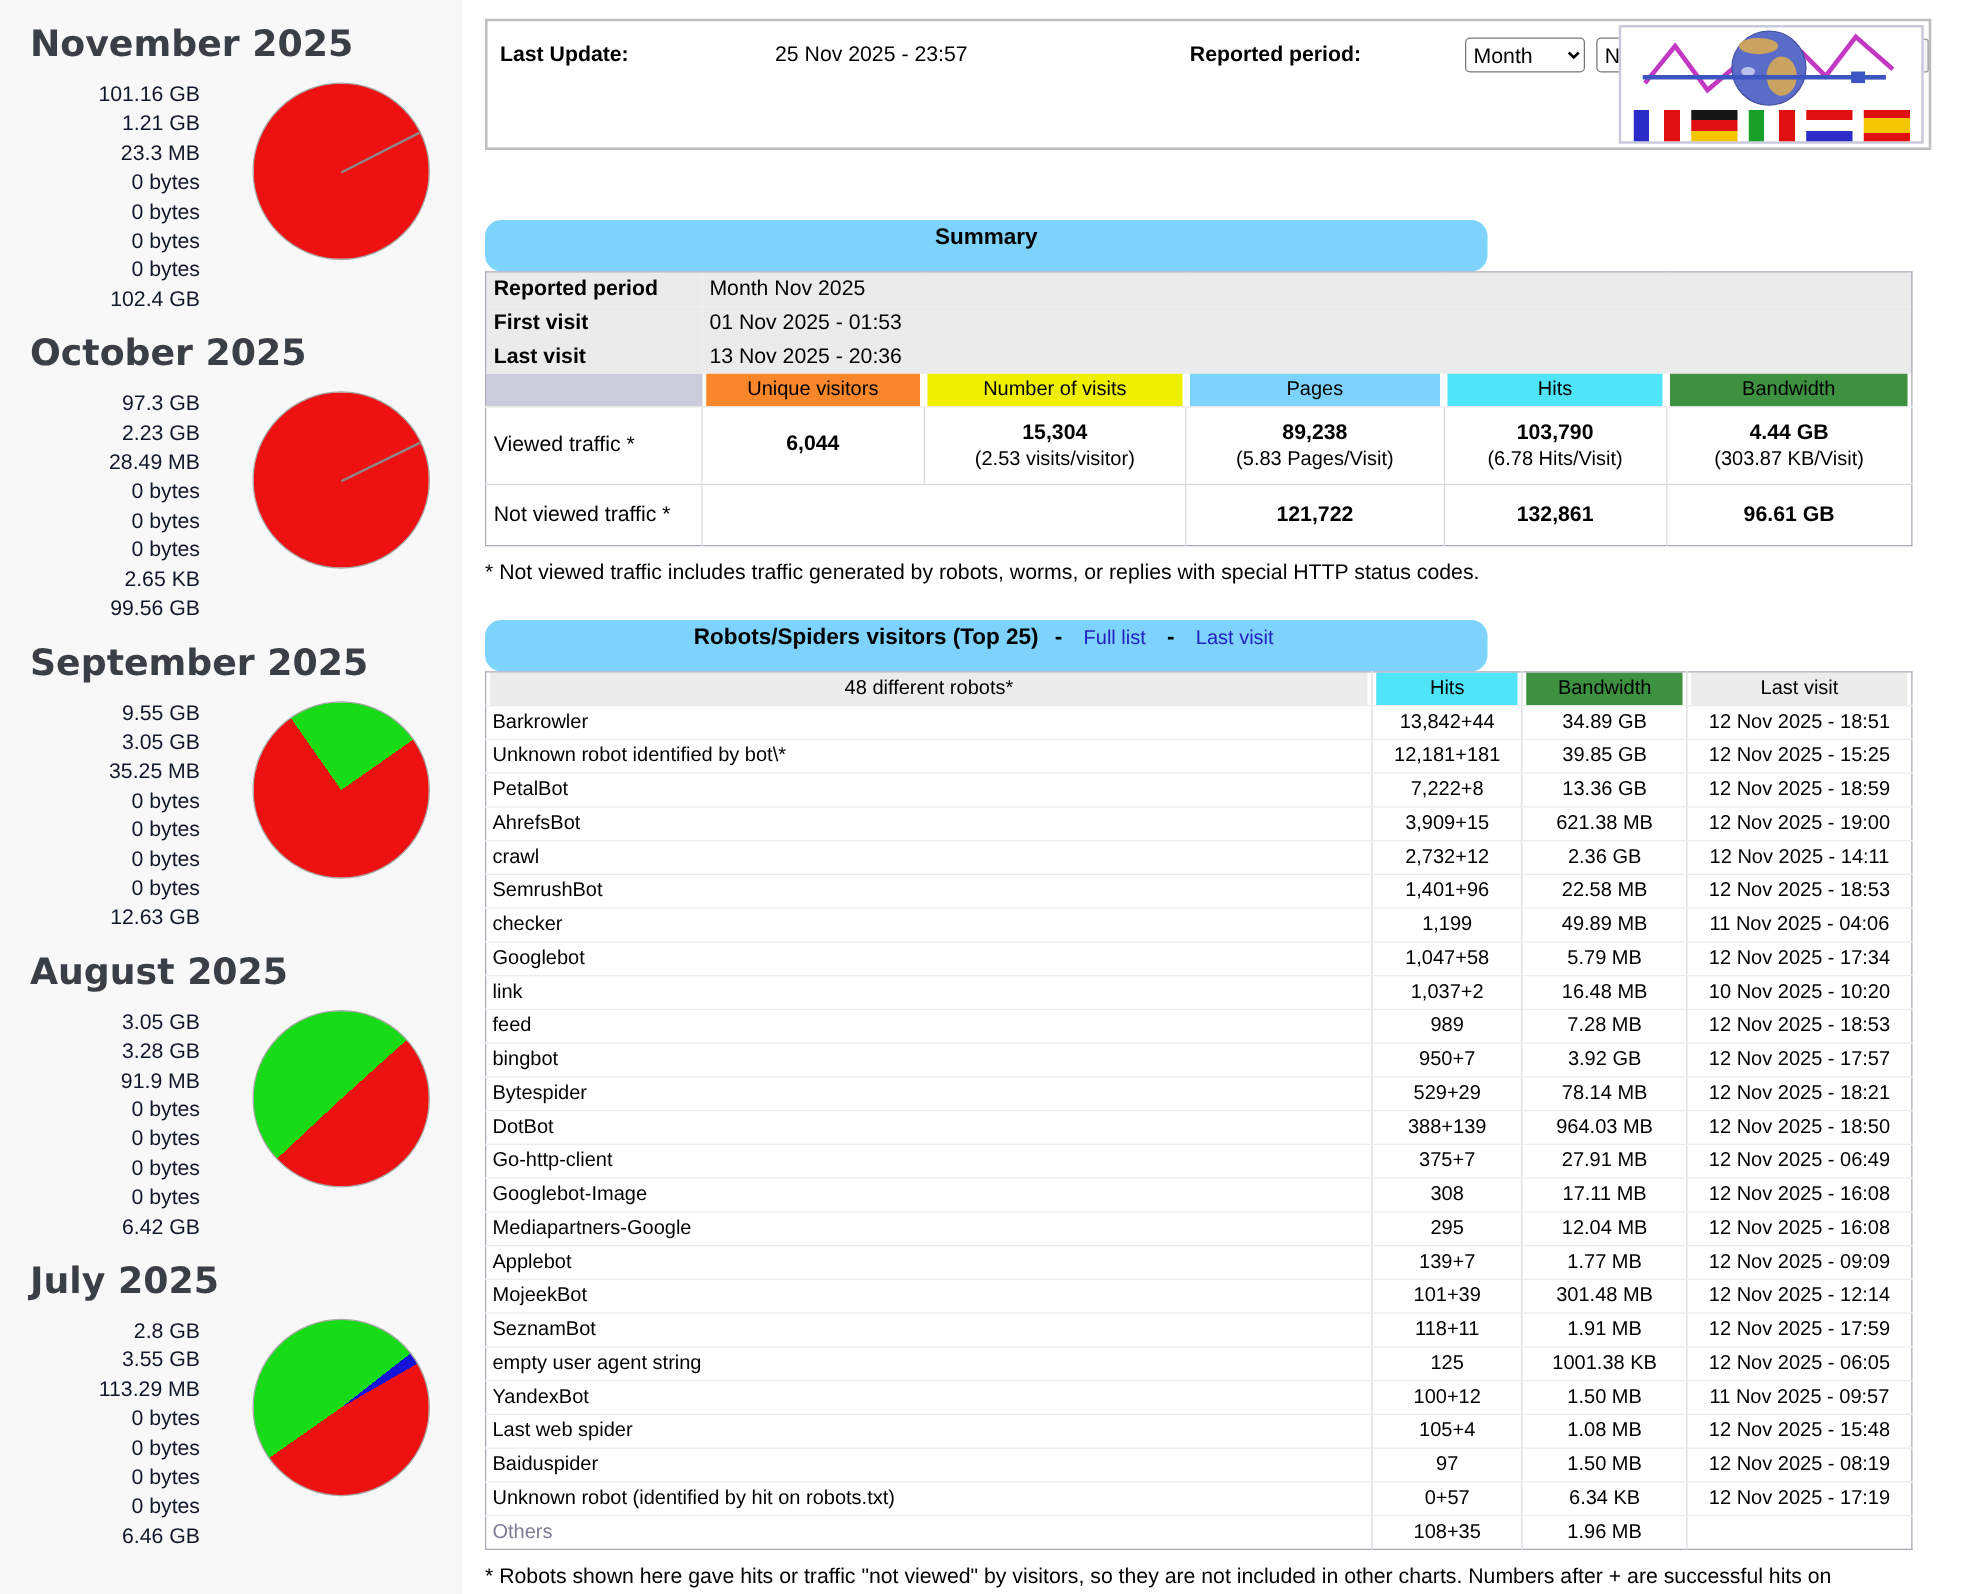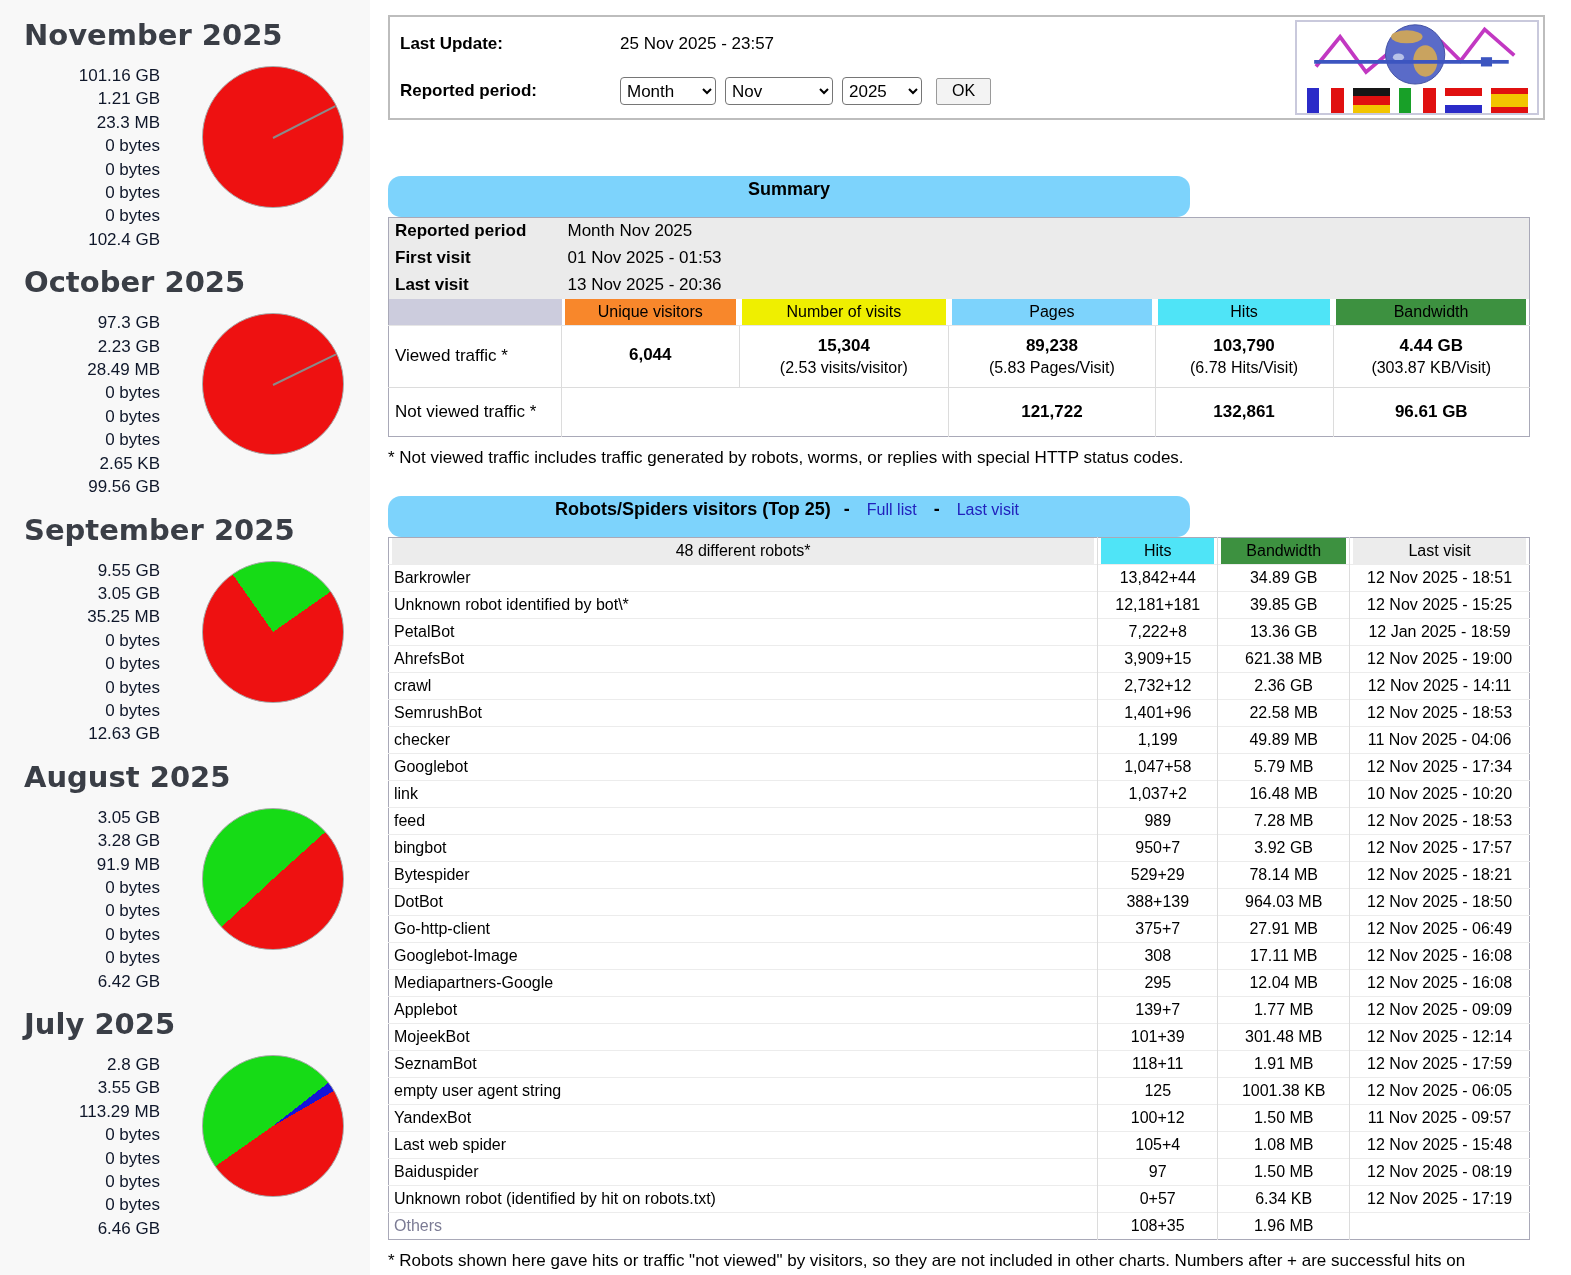--- a/index.html
+++ b/index.html
@@ -16,21 +16,21 @@
   .month-values { width:160px; text-align:right; font-size:17px; color:#0f172a; line-height:23.4px; }
   .pie-wrap { position:relative; width:142px; height:142px; margin-left:42px; margin-top:2px; }
   .pie { width:142px; height:142px; border-radius:50%; border:1px solid #a8a8a8; }
   .pie-line { position:absolute; left:50%; top:50%; width:70px; height:2px; background:#8a8a8a;
               transform-origin:0 50%; display:none; }
 
   
   .main-col { margin-left:18px; width:1157px; }
 
   .topbox { margin-top:15px; width:1157px; height:105px; border:2px solid #bdbdbd; position:relative;
-            padding:11px 0 11px 10px; display:flex; flex-direction:column; justify-content:space-between; }
+            padding:11px 0 11px 10px; display:flex; flex-direction:row; justify-content:space-between; }
   .top-row { display:flex; align-items:center; height:32px; }
   .top-lbl { font-weight:bold; font-size:17px; width:220px; flex:none; }
   .top-val { font-size:17px; }
   .controls { display:flex; align-items:center; }
   .controls select { font-size:17px; font-family:inherit; height:28px; border:1px solid #767676;
                      border-radius:4px; background:#fff; margin-right:9px; padding:0 2px; }
   #sel-type { width:96px; } #sel-month { width:108px; } #sel-year { width:80px; }
   .ok-btn { font-size:16px; font-family:inherit; height:27px; padding:0 15px; margin-left:5px;
             background:#f3f3f3; border:1px solid #9a9a9a; border-radius:2px; }
   .logo-box { position:absolute; top:3px; right:4px; bottom:3px; width:244px; border:2px solid #c9c9dc;
@@ -335,21 +335,21 @@
     <td class="r-name">Unknown robot identified by bot\*</td>
     <td class="r-hits">12,181+181</td>
     <td class="r-bw">39.85 GB</td>
     <td class="r-last">12 Nov 2025 - 15:25</td>
   </tr>
 
   <tr>
     <td class="r-name">PetalBot</td>
     <td class="r-hits">7,222+8</td>
     <td class="r-bw">13.36 GB</td>
-    <td class="r-last">12 Jan 2025 - 18:59</td>
+    <td class="r-last">12 Nov 2025 - 18:59</td>
   </tr>
 
   <tr>
     <td class="r-name">AhrefsBot</td>
     <td class="r-hits">3,909+15</td>
     <td class="r-bw">621.38 MB</td>
     <td class="r-last">12 Nov 2025 - 19:00</td>
   </tr>
 
   <tr>

